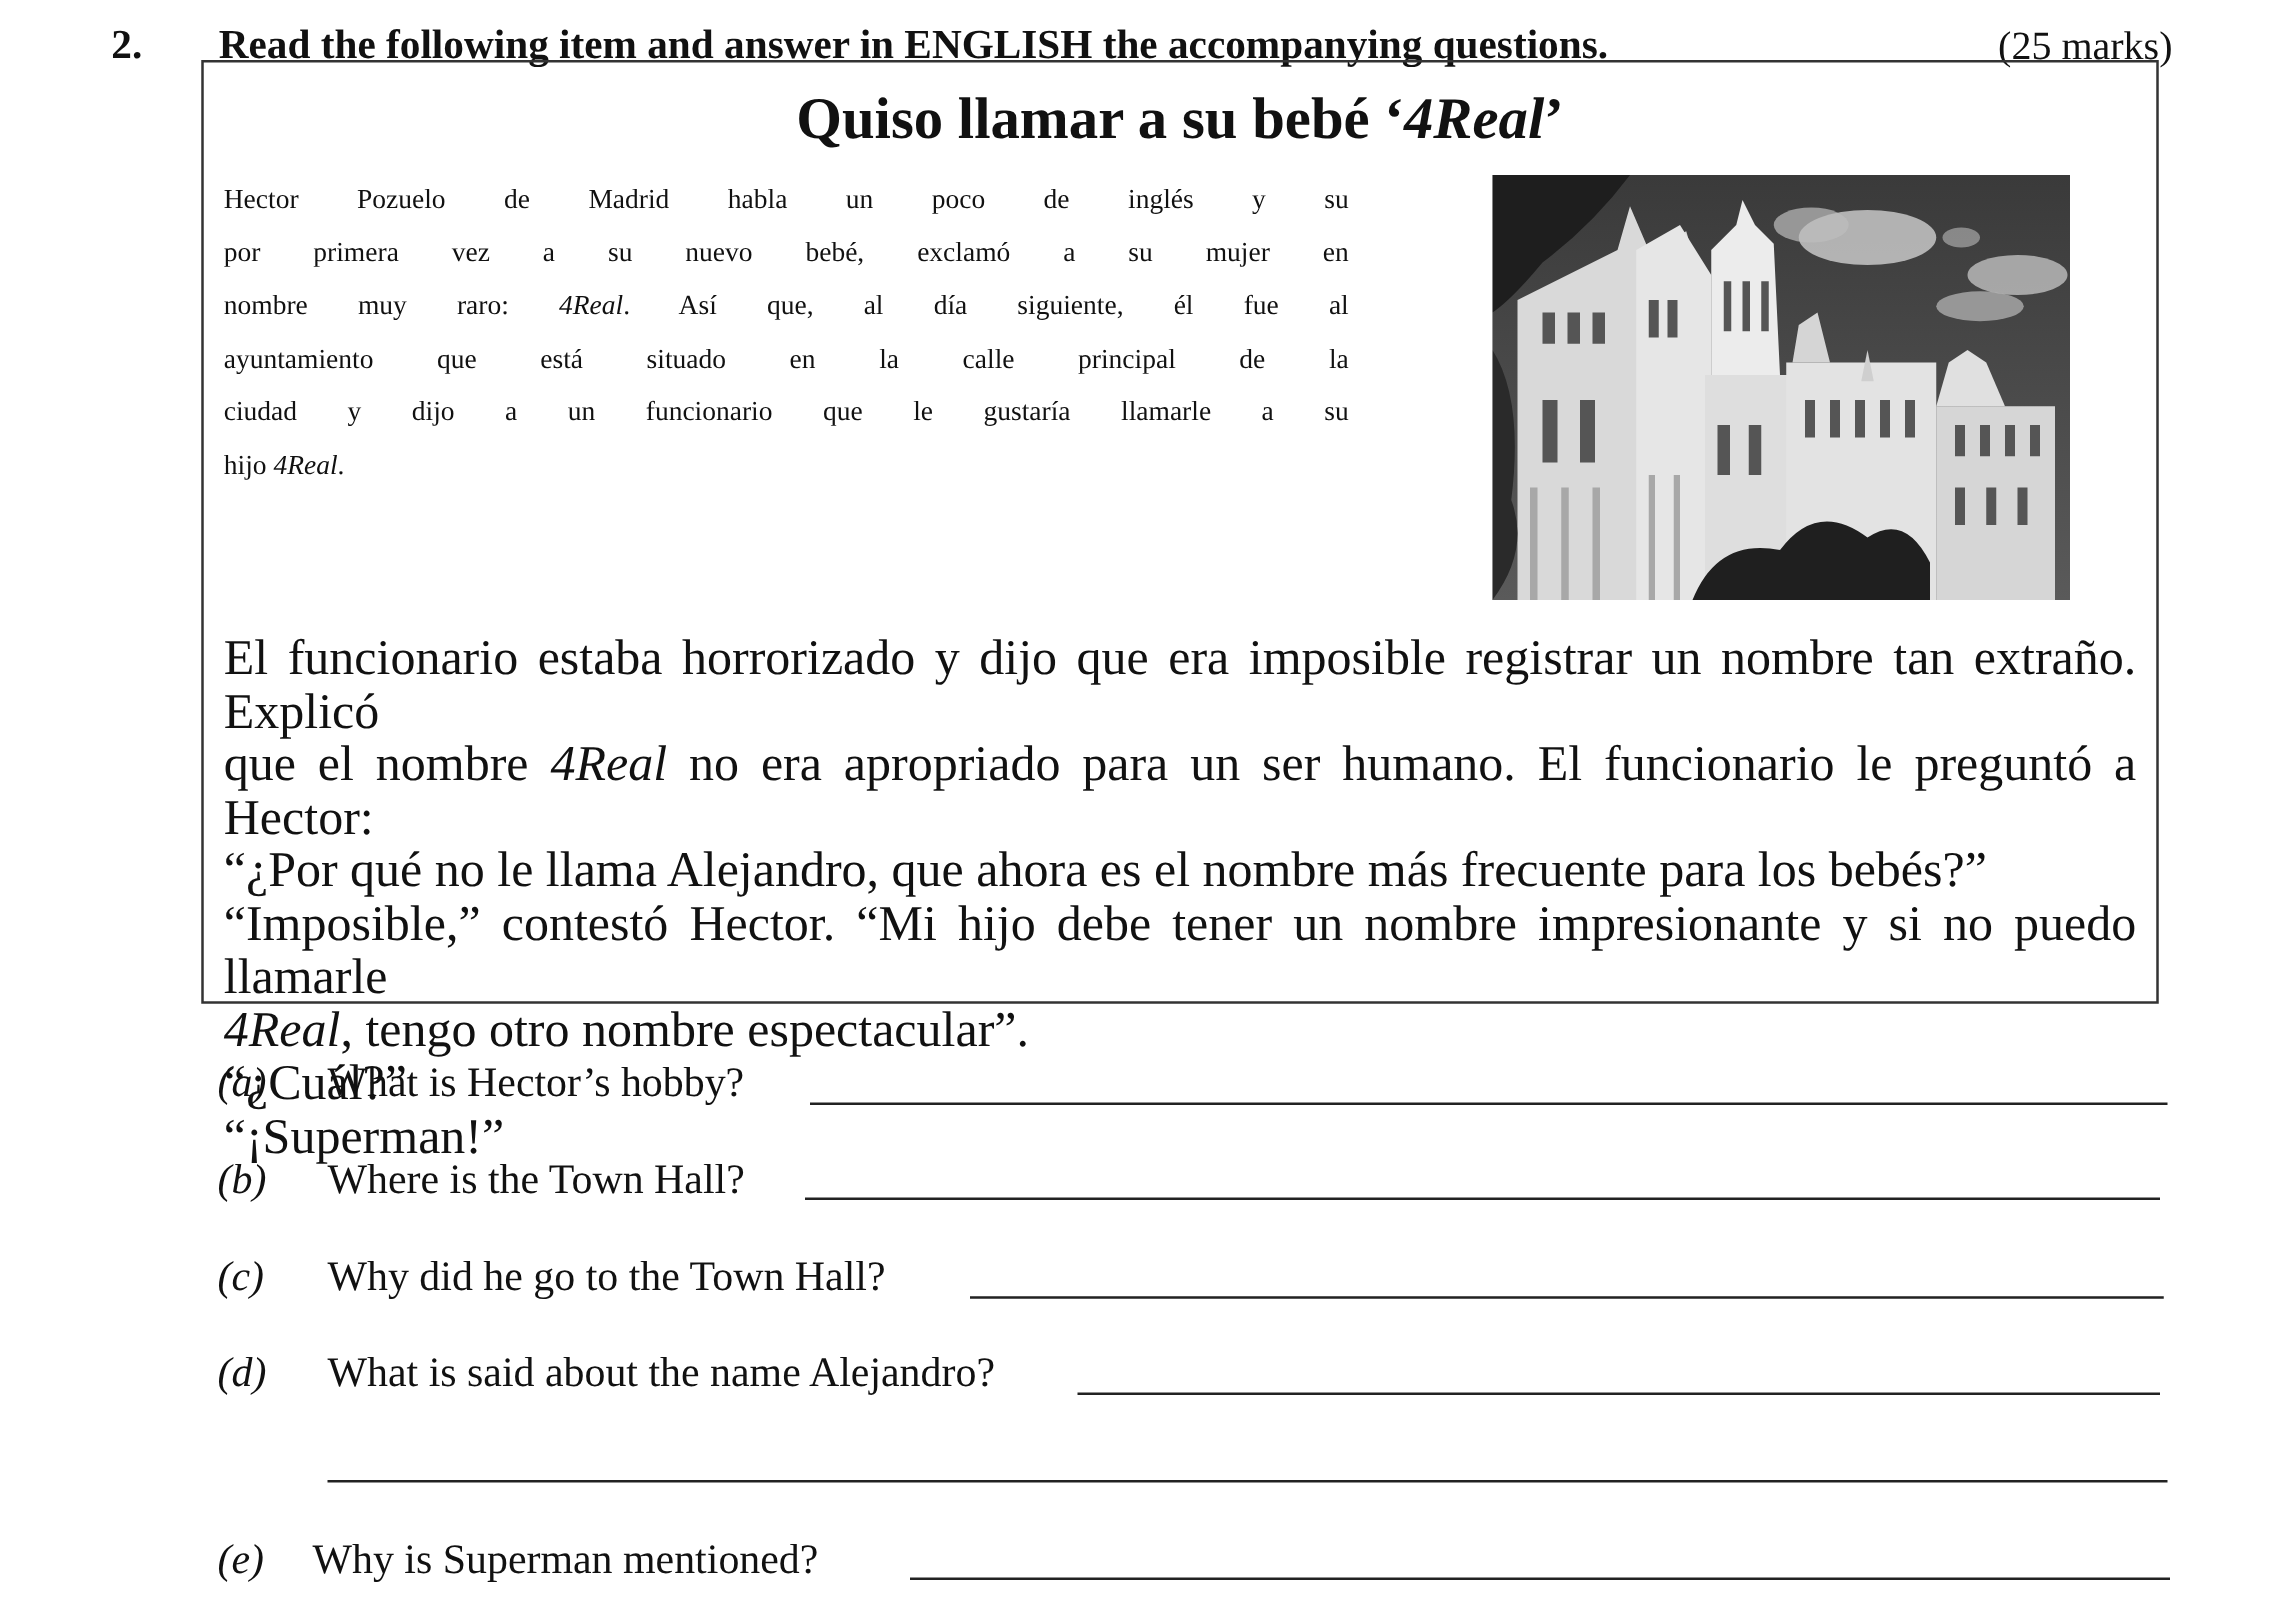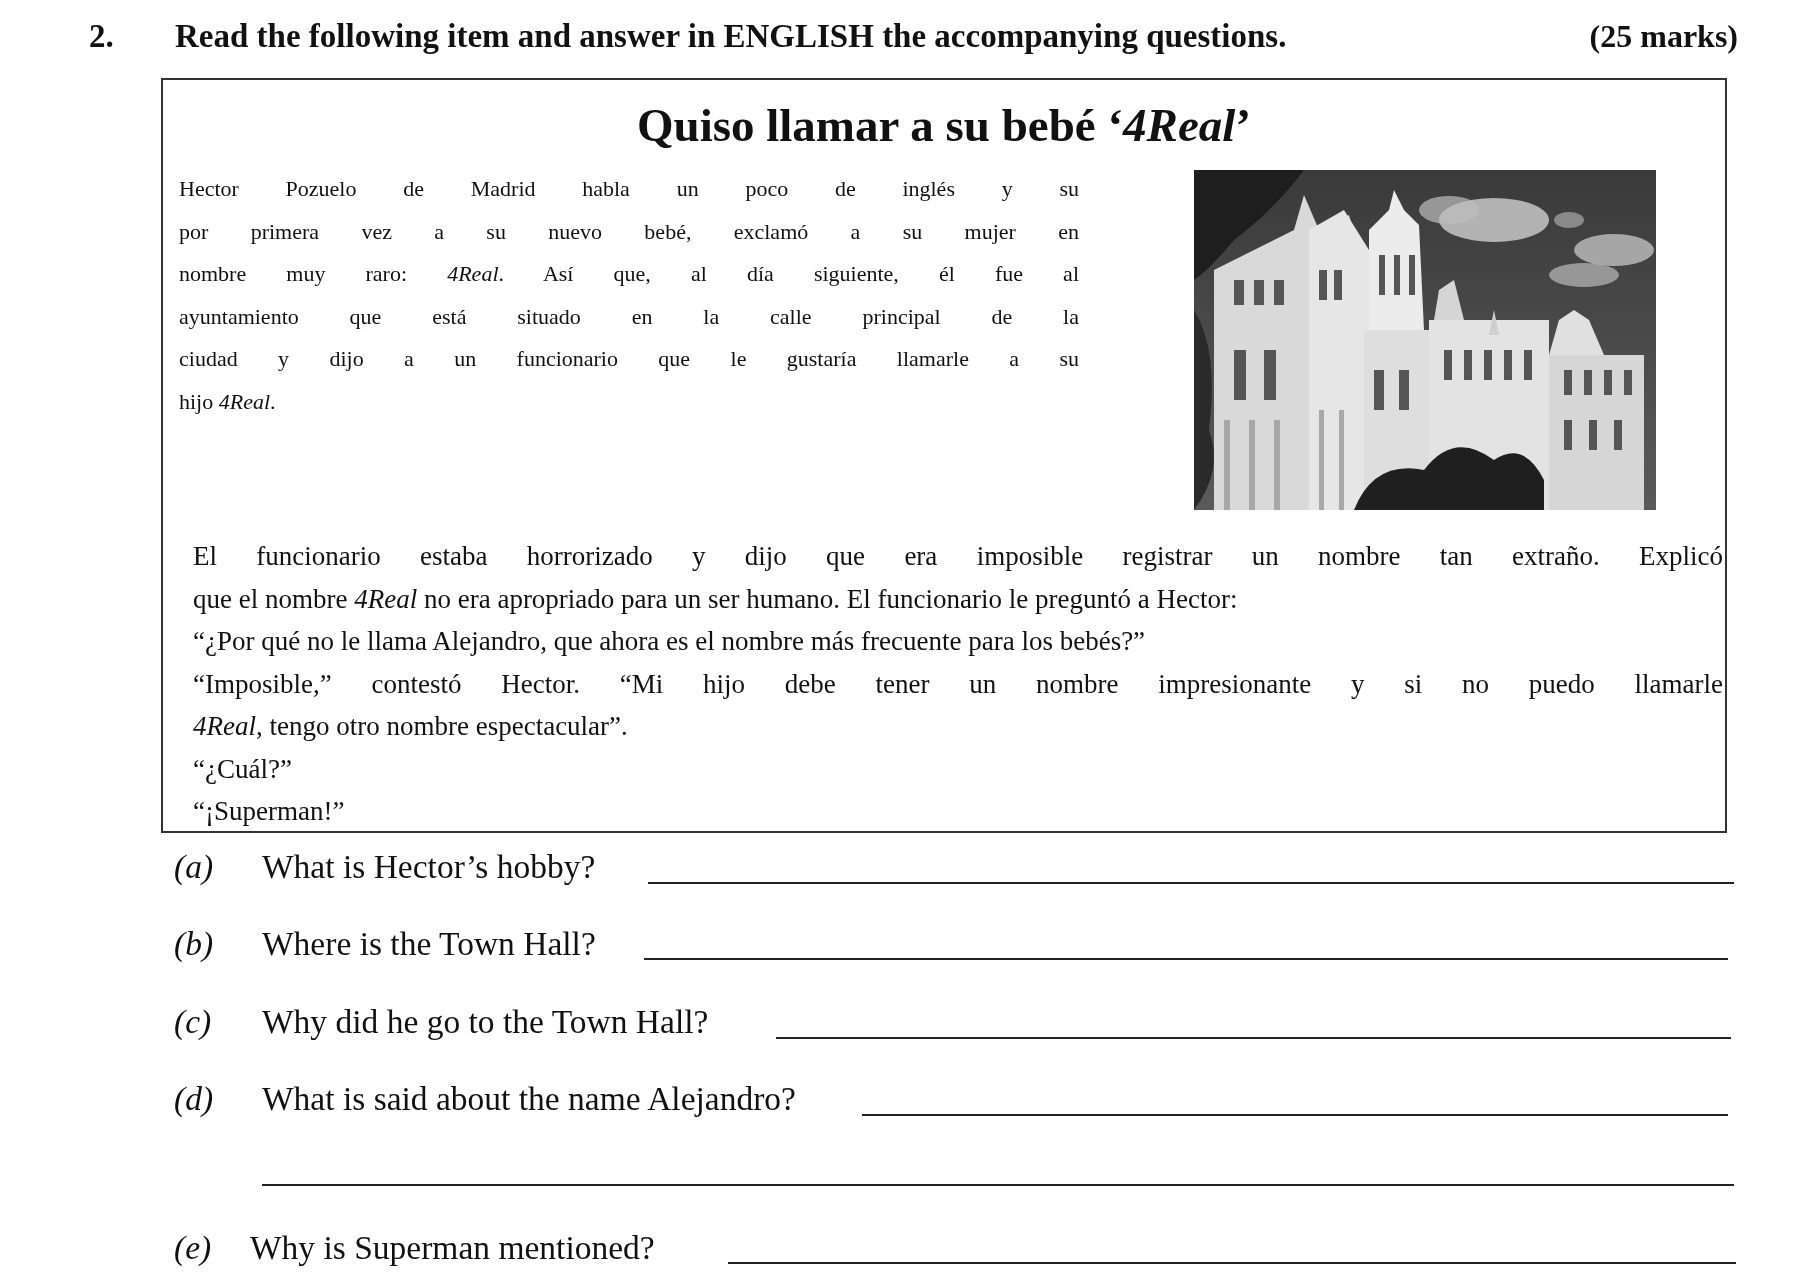--- a/index.html
+++ b/index.html
@@ -2,37 +2,37 @@
 <html><head>
   <meta charset="utf-8">
   <style>
     html, body { margin: 0; padding: 0; background: #ffffff; }
     body {
       width: 1818px; height: 1279px; position: relative; overflow: hidden;
       font-family: "Liberation Serif", "DejaVu Serif", serif; color: #111;
     }
     .qnum { position: absolute; left: 89px; top: 18px; font-size: 33px; font-weight: bold; }
     .instr { position: absolute; left: 175px; top: 18px; font-size: 33px; font-weight: bold; }
-    .marks { position: absolute; right: 80px; top: 18px; font-size: 32px; font-weight: bold; text-align: right; }
+    .marks { position: absolute; right: 80px; top: 18px; font-size: 32px; font-weight: normal; text-align: right; }
     .box {
-      position: absolute; left: 161px; top: 78px; width: 1566px; height: 755px;
+      position: absolute; left: 161px; top: 48px; width: 1566px; height: 755px;
       border: 2px solid #333; box-sizing: border-box;
     }
     .title {
       position: absolute; left: 0; right: 0; top: 18px; text-align: center;
       font-size: 47px; font-weight: bold;
     }
     .title i { font-style: italic; }
     .para1 {
       position: absolute; left: 16px; top: 88px; width: 900px;
       font-size: 22px; line-height: 42.5px; text-align: justify;
     }
     .para2 {
       position: absolute; left: 16px; top: 455px; width: 1530px;
-      font-size: 27px; line-height: 42.5px; text-align: justify; margin-left: 14px;
+      font-size: 40px; line-height: 42.5px; text-align: justify;
     }
     .line { display: block; }
     .justify-line { text-align: justify; text-align-last: justify; display: block; }
     .photo {
       position: absolute; left: 1031px; top: 90px; width: 462px; height: 340px;
       overflow: hidden; background: #444;
     }
     .questions { position: absolute; left: 0; top: 0; }
     .q {
       position: absolute; font-size: 33.5px; white-space: nowrap;

